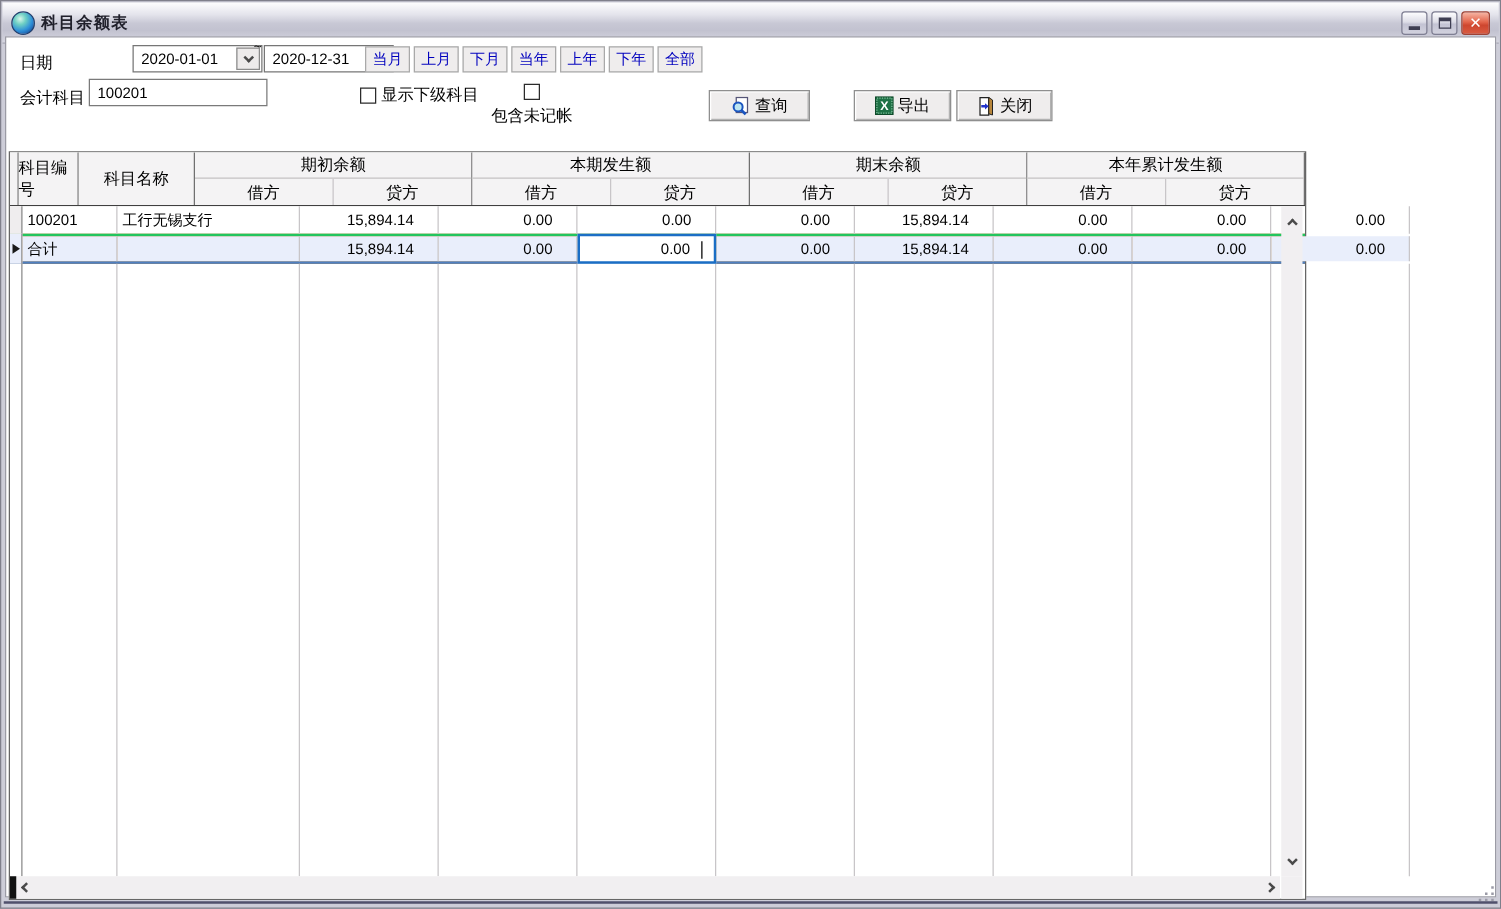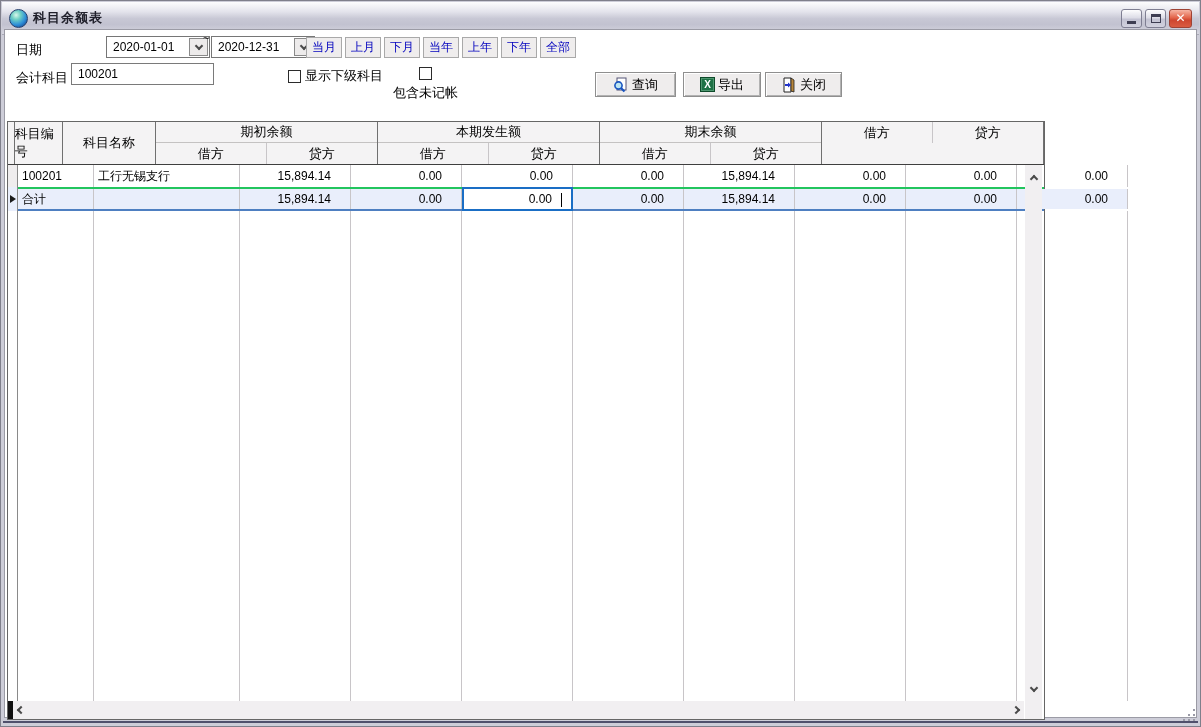--- a/index.html
+++ b/index.html
@@ -137,42 +137,42 @@
           <i class="chev down"></i>
         </span>
     </div>
     <span class="tilde" style="left:198px; top:2px;">~</span>
     <div class="combo" style="left:206px; top:6px;">
       <span class="combo-value">2020-12-31</span>
       <span class="combo-btn">
           <i class="chev down"></i>
         </span>
     </div>
-    <div class="quick-row" style="left:301px; top:7px;text-align:center;">
+    <div class="quick-row" style="left:287px; top:7px;text-align:center;">
       <div class="quick-btn">当月</div>
       <div class="quick-btn">上月</div>
       <div class="quick-btn">下月</div>
       <div class="quick-btn">当年</div>
       <div class="quick-btn">上年</div>
       <div class="quick-btn">下年</div>
       <div class="quick-btn">全部</div>
     </div>
 
     <span class="label" style="left:11px; top:39px;">会计科目</span>
     <div class="text-input" style="left:66px; top:33px; width:143px;">100201</div>
     <div class="checkbox-group" style="left:253px; top:37px;margin-left:30px;">
       <span class="checkbox-box"></span>
       <span class="checkbox-label">显示下级科目</span>
     </div>
     <div class="checkbox-group" style="left:388px; top:37px;flex-direction:column;">
       <span class="checkbox-box"></span>
       <span class="checkbox-label">包含未记帐</span>
     </div>
 
-    <div class="action-btn" style="left:590px; top:42px; width:81px;">
+    <div class="action-btn" style="left:562px; top:42px; width:81px;">
       <svg width="16" height="16" viewBox="0 0 16 16">
         <rect x="4" y="1" width="9" height="12" fill="#FFFFFF" stroke="#555577" stroke-width="1"></rect>
         <circle cx="5.5" cy="8.5" r="3.6" fill="#BDE6F2" stroke="#1A55C0" stroke-width="1.6"></circle>
         <line x1="8" y1="11" x2="11.5" y2="14.5" stroke="#1A55C0" stroke-width="2.2"></line>
       </svg>
       <span>查询</span>
     </div>
     <div class="action-btn" style="left:678px; top:42px; width:78px;">
       <svg width="15" height="15" viewBox="0 0 15 15">
         <rect x="0.5" y="0.5" width="14" height="14" fill="#1E7145" stroke="#0E4A2A"></rect>
@@ -213,20 +213,21 @@
           </div>
         </div>
         <div class="h-cell h-group">
           <div class="h-group-title">期末余额</div>
           <div class="h-sub">
             <div>借方</div>
             <div>贷方</div>
           </div>
         </div>
         <div class="h-cell h-group">
+          <div class="h-group-title">本年累计发生额</div>
           <div class="h-sub">
             <div>借方</div>
             <div>贷方</div>
           </div>
         </div>
         <div class="h-cell h-tail"></div>
       </div>
 
       <div class="g-row data-row">
         <div class="c col-sel sel-cell"></div>

